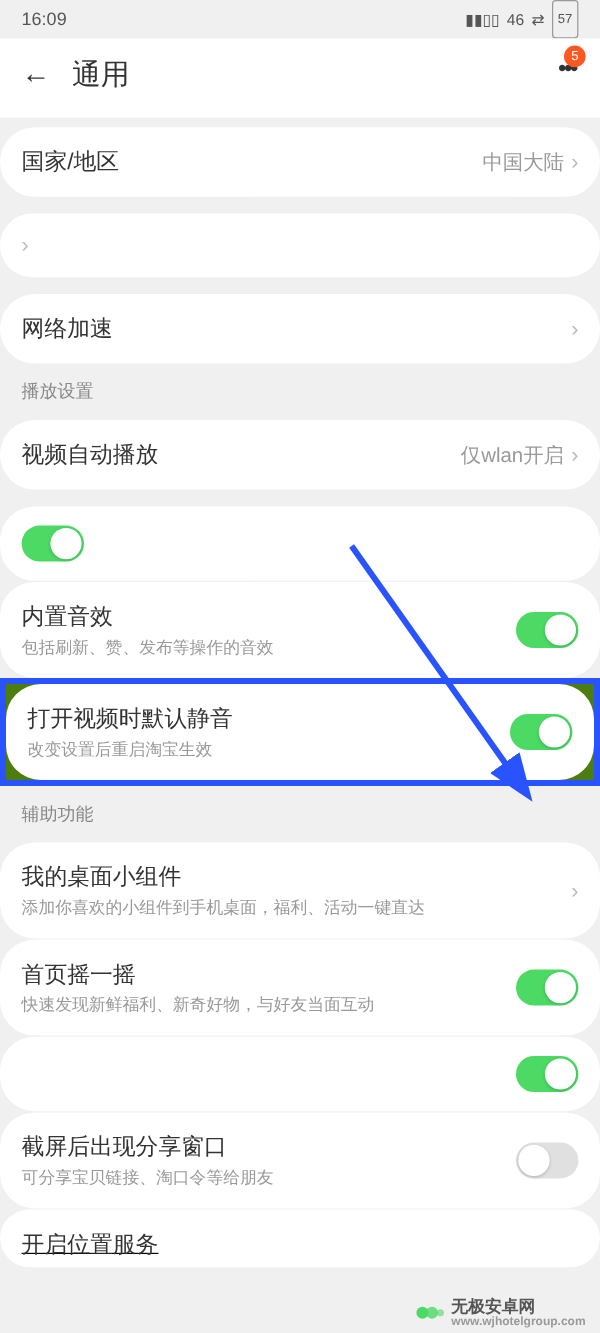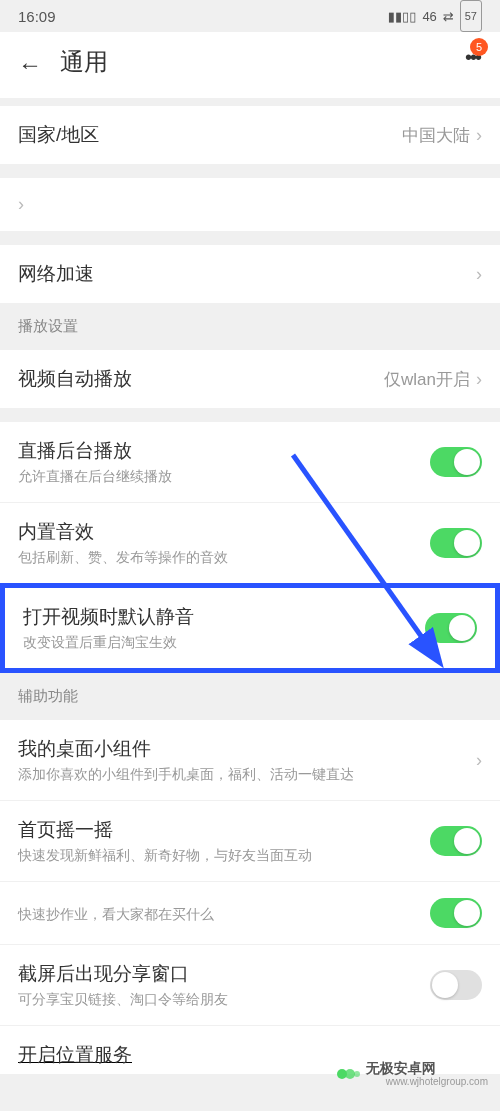--- a/index.html
+++ b/index.html
@@ -97,20 +97,21 @@
       font-size: 15px;
       color: #888;
     }
     .row {
       background: #fff;
       padding: 16px 18px;
       display: flex;
       align-items: center;
       justify-content: flex-start;
       position: relative;
+      border-radius: 29px;
     }
     .row + .row {
       border-top: 1px solid #f0f0f0;
     }
     .row-left {
       flex: 1;
     }
     .row-title {
       font-size: 19px;
       color: #333;
@@ -170,41 +171,40 @@
     }
     .annotation-arrow {
       position: absolute;
       left: 288px;
       top: 450px;
       z-index: 100;
       pointer-events: none;
     }
     .watermark {
       position: absolute;
-      bottom: 24px;
+      bottom: 4px;
       right: 12px;
       display: flex;
       align-items: center;
       gap: 6px;
       font-size: 14px;
       font-weight: 600;
       color: #555;
       z-index: 50;
     }
     .wm-logo {
       width: 24px;
       height: 24px;
     }
     .wm-sub {
       font-size: 10px;
       color: #999;
-      font-weight: normal;
+      font-weight: bold;
       display: block;
       margin-top: -2px;
-      margin-left: 20px;
     }
   </style>
 </head>
 <body>
 
 <div class="status-bar">
   <span>16:09</span>
   <div class="status-right">
     <span>▮▮▯▯</span>
     <span>46</span>
@@ -261,24 +261,20 @@
   </div>
   <div class="row-right">
     <span class="row-value">仅wlan开启</span>
     <span class="chevron">›</span>
   </div>
 </div>
 
 <div class="gap-thick"></div>
 
 <div class="row">
-  <div class="row-left">
-    <div class="row-title">直播后台播放</div>
-    <div class="row-sub">允许直播在后台继续播放</div>
-  </div>
   <div class="row-right">
     <div class="toggle on">
         <div class="toggle-knob"></div>
       </div>
   </div>
 </div>
 
 <div class="row">
   <div class="row-left">
     <div class="row-title">内置音效</div>
@@ -324,21 +320,20 @@
   </div>
   <div class="row-right">
     <div class="toggle on">
         <div class="toggle-knob"></div>
       </div>
   </div>
 </div>
 
 <div class="row">
   <div class="row-left">
-    <div class="row-sub">快速抄作业，看大家都在买什么</div>
   </div>
   <div class="row-right">
     <div class="toggle on">
         <div class="toggle-knob"></div>
       </div>
   </div>
 </div>
 
 <div class="row">
   <div class="row-left">

